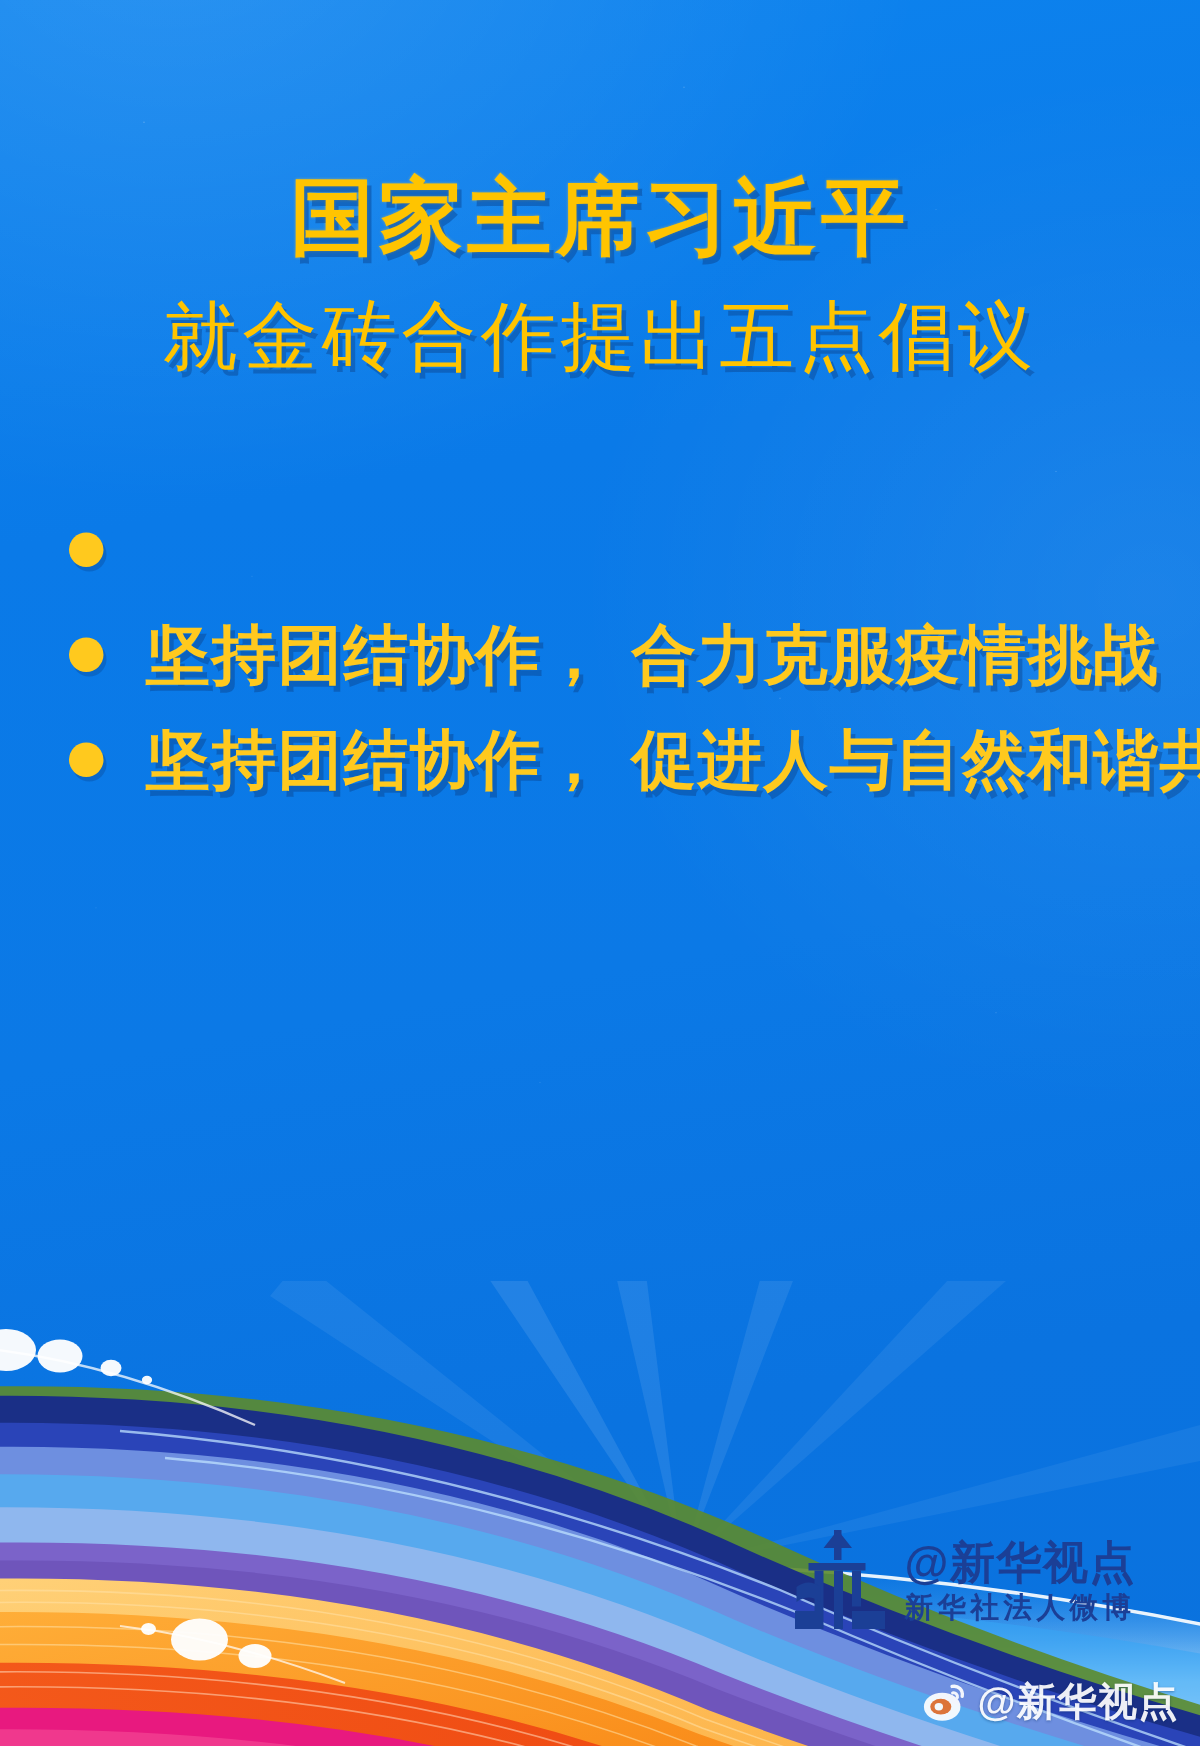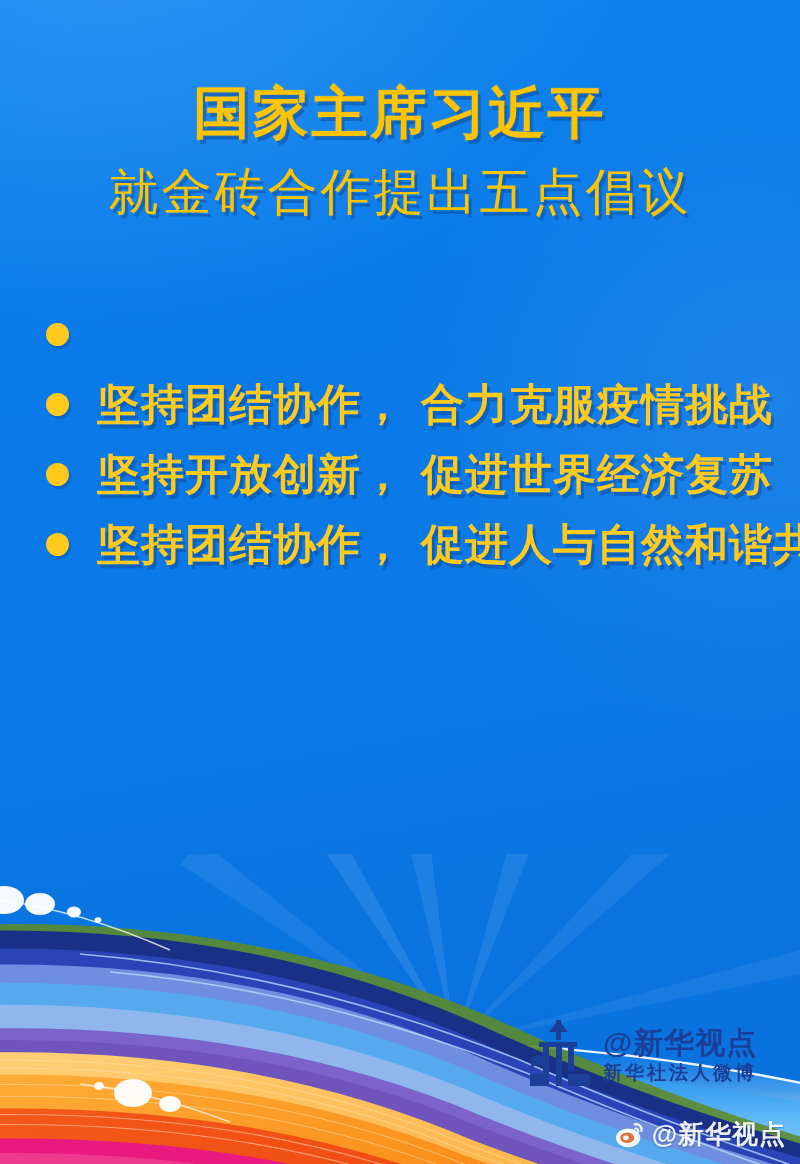--- a/index.html
+++ b/index.html
@@ -24,21 +24,21 @@
       radial-gradient(1px 1px at 8% 52%,rgba(255,255,255,.25),transparent 60%);
   }
   .sheen{position:absolute;inset:0;pointer-events:none;
     background:
       radial-gradient(110% 60% at 14% -6%,rgba(255,255,255,.13),transparent 58%),
       radial-gradient(80% 50% at 96% 34%,rgba(255,255,255,.07),transparent 60%);
   }
 
   
   .content{position:absolute;left:0;right:0;top:0;z-index:6;}
-  .title-wrap{text-align:center;padding-top:84px;}
+  .title-wrap{text-align:center;padding-top:116px;}
   .title{
     font-size:56px;font-weight:bold;color:#FFC400;letter-spacing:3px;line-height:1.05;
     text-shadow:3px 4px 0 rgba(10,60,130,.42), 0 0 2px rgba(255,210,60,.5);
   }
   .subtitle{
     margin-top:22px;font-size:50px;font-weight:400;color:#FFC400;letter-spacing:3px;line-height:1.1;
     text-shadow:3px 4px 0 rgba(10,60,130,.40);
   }
 
   .list{margin:80px 0 0 0;padding:0 0 0 46px;list-style:none;}
@@ -194,24 +194,20 @@
       <div class="subtitle">就金砖合作提出五点倡议</div>
     </div>
 
     <ul class="list">
       <li>
         <span class="dot"></span>
       </li>
       <li>
         <span class="dot"></span>
         <span class="li-text"><span>坚持团结协作，</span><span class="gap"></span><span>合力克服疫情挑战</span></span>
-      </li>
-      <li>
-        <span class="dot"></span>
-        <span class="li-text"><span>坚持开放创新，</span><span class="gap"></span><span>促进世界经济复苏</span></span>
       </li>
       <li>
         <span class="dot"></span>
         <span class="li-text"><span>坚持团结协作，</span><span class="gap"></span><span>促进人与自然和谐共生</span></span>
       </li>
     </ul>
   </div>
 
   <div class="logo">
     <svg class="logo-mark" viewBox="0 0 66 68" xmlns="http://www.w3.org/2000/svg">

